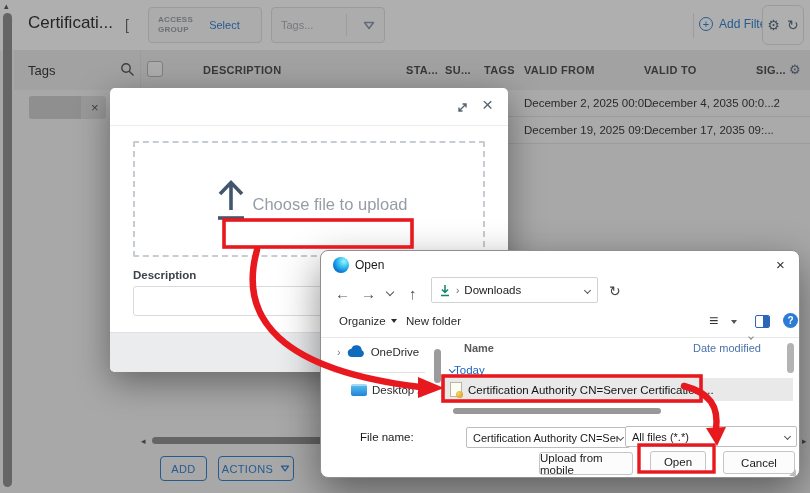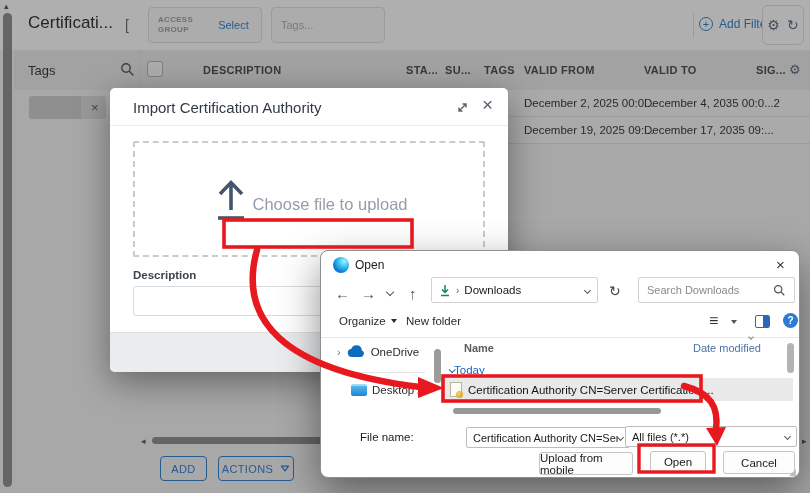--- a/index.html
+++ b/index.html
@@ -9,21 +9,21 @@
            overflow:hidden; outline:1px solid #4e4e4e; }
   .abs { position:absolute; }
 
   
   .base { position:absolute; inset:0; background:#f4f4f4; }
   .topbar { position:absolute; left:0; top:0; width:810px; height:50px; background:#fff; }
   .app-title { position:absolute; left:28px; top:13px; font-size:17px; color:#2d2d2d; }
   .frag { position:absolute; left:125px; top:17px; font-size:14px; color:#666; }
   .filter-box { position:absolute; top:7px; height:36px; background:#fbfbfb;
     border:1px solid #e0e0e0; border-radius:4px; display:flex; align-items:center;
-    padding:0 9px; gap:25px; }
+    padding:0 9px; gap:16px; }
   .ag-label { font-size:8px; font-weight:700; color:#9aa0a8; line-height:1.25; letter-spacing:.3px; }
   .link-blue { color:#2f7fd0; font-size:11px; }
   .tags-ph { color:#a8adb5; font-size:11px; }
   .vdiv { width:1px; height:22px; background:#e2e2e2; }
   .chev { display:inline-block; width:6px; height:6px; border-right:1.7px solid currentColor;
     border-bottom:1.7px solid currentColor; transform:rotate(45deg); }
   .tri-out { width:12px; height:9px; }
   .addfilter { position:absolute; left:699px; top:17px; display:flex; align-items:center;
     gap:6px; color:#2f7fd0; font-size:12px; }
   .cplus { width:14px; height:14px; border:1.3px solid #2f7fd0; border-radius:50%;
@@ -218,21 +218,20 @@
       <span>ACTIONS</span>
       <svg class="tri-out" style="width:10px;height:7px;" viewBox="0 0 12 9">
         <path d="M1.5 1.5 H10.5 L6 7.5 Z" fill="none" stroke="#2f7fd0" stroke-width="1.6" stroke-linejoin="round"></path>
       </svg>
     </div>
   </div>
 
   <div class="overlay"></div>
 
   <div class="modal">
-    <div class="modal-title">Import Certification Authority</div>
     <svg class="m-icon" style="left:346px; top:13px;" width="13" height="13" viewBox="0 0 13 13">
       <path d="M3 10 L10 3 M6.5 3 H10 V6.5 M3 6.5 V10 H6.5" fill="none" stroke="#5a6470" stroke-width="1.4"></path>
     </svg>
     <span class="m-icon" style="left:372px; top:6px; font-size:19px;">×</span>
     <div class="modal-hr"></div>
 
     <div class="upload-box">
       <svg width="42" height="44" viewBox="0 0 42 44">
         <path d="M21 33 V7 M10 17 L21 5.5 L32 17" fill="none" stroke="#44566e" stroke-width="3.6"></path>
         <path d="M8 41 H34" stroke="#44566e" stroke-width="3.6"></path>
@@ -258,27 +257,20 @@
     <div class="addr">
       <svg width="12" height="13" viewBox="0 0 12 13">
         <path d="M6 1 V8 M3 5.5 L6 8.5 L9 5.5 M2 11.5 H10" fill="none" stroke="#12836b" stroke-width="1.5"></path>
       </svg>
       <span style="color:#666; font-size:10px;">›</span>
       <span>Downloads</span>
       <span class="chev" style="margin-left:auto; width:5px; height:5px; color:#555;"></span>
     </div>
     <span class="navic" style="left:288px; top:32px; font-size:14px; color:#444;">↻</span>
 
-    <div class="searchbox">
-      <span class="ph">Search Downloads</span>
-      <svg style="margin-left:auto;" width="13" height="13" viewBox="0 0 15 15">
-        <circle cx="6" cy="6" r="4.2" fill="none" stroke="#555" stroke-width="1.4"></circle>
-        <line x1="9.2" y1="9.2" x2="13" y2="13" stroke="#555" stroke-width="1.4"></line>
-      </svg>
-    </div>
 
     <div class="tb-item" style="left:18px;">
       <span>Organize</span>
       <span class="tri-down"></span>
     </div>
     <div class="tb-item" style="left:85px;">
       <span>New folder</span>
     </div>
     <span class="abs" style="left:388px; top:61px; font-size:16px; color:#333;">≡</span>
     <span class="tri-down abs" style="left:410px; top:69px; color:#555;"></span>

